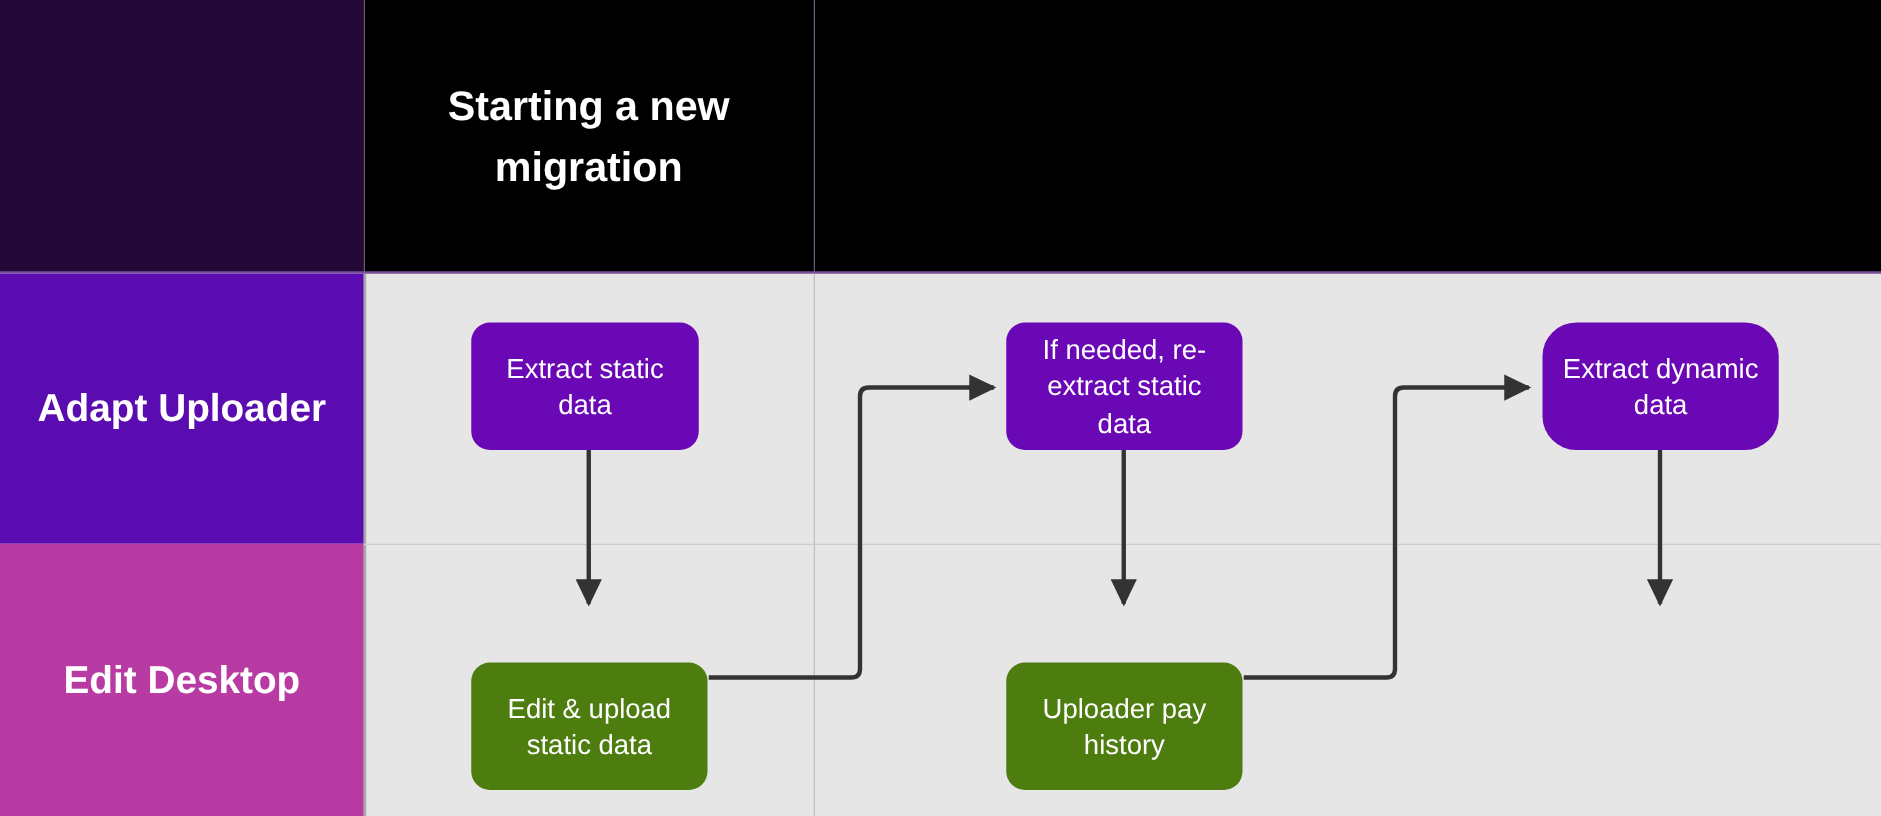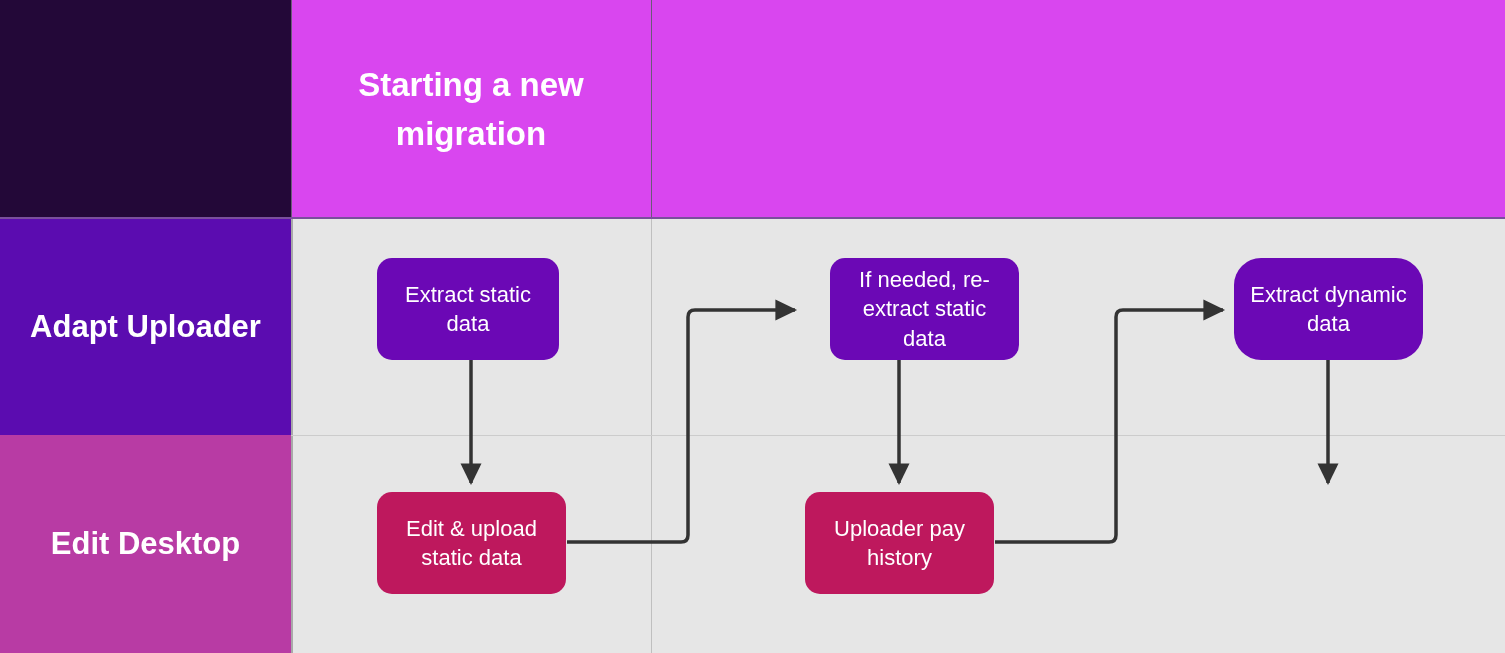--- a/index.html
+++ b/index.html
@@ -19,21 +19,21 @@
     overflow: hidden;
   }
 
   
   .header-band {
     position: absolute;
     left: 0;
     top: 0;
     width: 1505px;
     height: 218px;
-    background: #d946ef;
+    background: #000000;
   }
   .header-corner {
     position: absolute;
     left: 0;
     top: 0;
     width: 291px;
     height: 218px;
     background: #230838;
   }
   .header-cell {
@@ -136,21 +136,21 @@
     justify-content: center;
     text-align: center;
     color: #ffffff;
     font-size: 22px;
     line-height: 1.32;
     border-radius: 15px;
     box-sizing: border-box;
     padding: 4px 10px;
   }
   .node-purple { background: #6b08b5; }
-  .node-pink   { background: #be185d; }
+  .node-pink   { background: #4d7c0f; margin-top: 38px; }
 
   
   #connectors {
     position: absolute;
     left: 0;
     top: 0;
     width: 1505px;
     height: 653px;
     pointer-events: none;
   }
@@ -188,21 +188,21 @@
 
     <path d="M899,360 L899,483" fill="none" stroke="#333333" stroke-width="3.5" marker-end="url(#arrowhead)"></path>
 
     <path d="M995,542 L1109,542 Q1116,542 1116,535 L1116,317 Q1116,310 1123,310 L1223,310" fill="none" stroke="#333333" stroke-width="3.5" marker-end="url(#arrowhead)"></path>
 
     <path d="M1328,360 L1328,483" fill="none" stroke="#333333" stroke-width="3.5" marker-end="url(#arrowhead)"></path>
   </svg>
 
   <div class="node node-purple" style="left:377px; top:258px; width:182px; height:102px;">Extract static data</div>
 
-  <div class="node node-purple" style="left:830px; top:258px; width:189px; height:102px;">If needed, re-extract static data</div>
+  <div class="node node-purple" style="left:805px; top:258px; width:189px; height:102px;">If needed, re-extract static data</div>
 
   <div class="node node-purple" style="left:1234px; top:258px; width:189px; height:102px;border-radius:27px;">Extract dynamic data</div>
 
   <div class="node node-pink" style="left:377px; top:492px; width:189px; height:102px;">Edit &amp; upload static data</div>
 
   <div class="node node-pink" style="left:805px; top:492px; width:189px; height:102px;">Uploader pay history</div>
 
 
 </div>
 

